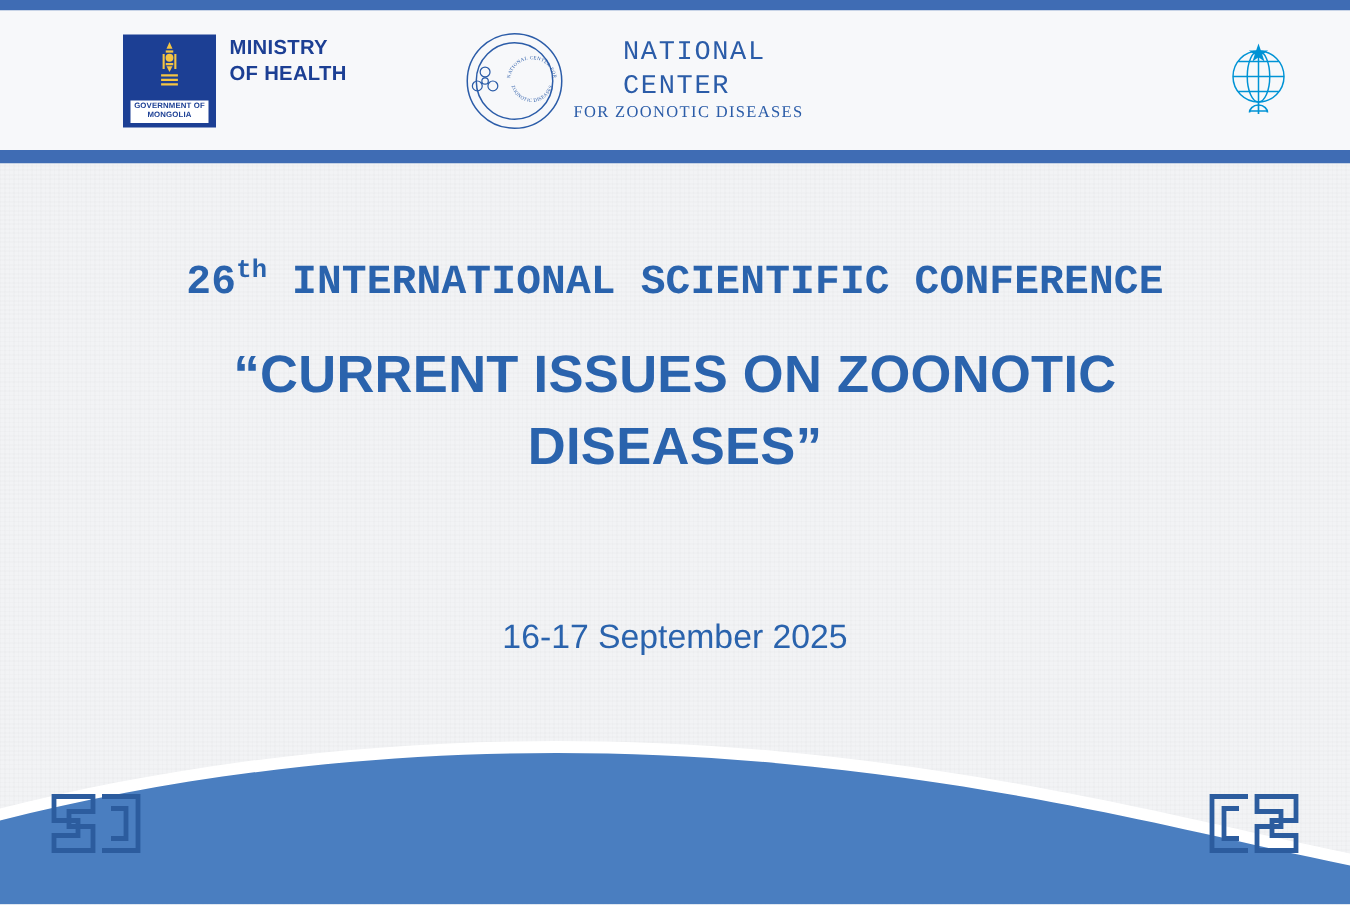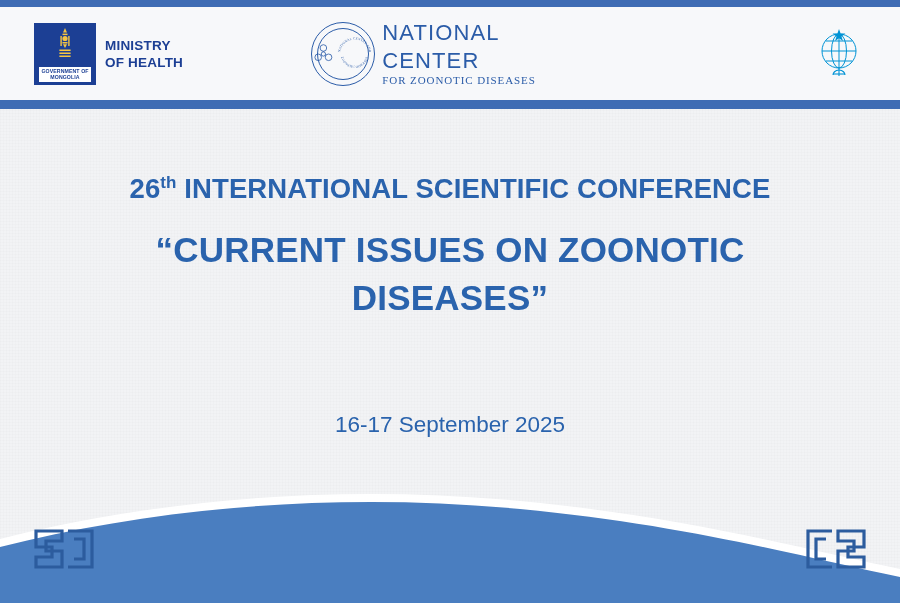--- a/index.html
+++ b/index.html
@@ -48,21 +48,21 @@
   .logo-slot {
     display: flex;
     align-items: center;
     justify-content: center;
   }
   .logo-moh { width: 300px; padding-left: 34px; justify-content: flex-start; }
   .logo-ncz { width: 300px; }
   .logo-who { width: 300px; justify-content: flex-end; padding-right: 34px; }
 
   
-  .moh-wrap { display: flex; align-items: center; gap: 9px; }
+  .moh-wrap { display: flex; align-items: flex-start; gap: 9px; margin-left: 48px; }
   .moh-emblem {
     width: 62px; height: 62px;
     background: #1c3f94;
     position: relative;
     display: flex;
     flex-direction: column;
     align-items: center;
     justify-content: flex-start;
     padding-top: 4px;
     box-sizing: border-box;
@@ -118,23 +118,24 @@
   .ncz-ring-text {
     position: absolute;
     left: 0; top: 0; width: 62px; height: 62px;
     z-index: 3;
   }
   .ncz-title {
     color: #2b5ca8;
     line-height: 1.25;
   }
   .ncz-title .l1 {
-    font-size: 22px;
+    font-size: 18px;
     letter-spacing: 1.1px;
-    font-family: Liberation Sans, sans-serif;
+    font-family: Liberation Mono, monospace;
+    margin-left: 33px;
   }
   .ncz-title .l2 {
     font-size: 11px;
     letter-spacing: .9px;
     font-family: "Liberation Serif", serif;
   }
 
   
   .who-wrap { display: flex; align-items: center; gap: 8px; }
   .who-emblem { width: 54px; height: 54px; }
@@ -168,20 +169,21 @@
     left: 0; top: 63px;
     width: 900px;
     text-align: center;
   }
   .conf-line {
     color: #2a63ad;
     font-size: 27.5px;
     font-weight: bold;
     letter-spacing: .1px;
     line-height: 34px;
+    font-family: Liberation Mono, monospace;
   }
   .conf-line .ord {
     font-size: 17px;
     vertical-align: super;
     line-height: 0;
   }
   .conf-theme {
     margin-top: 20px;
     color: #2a63ad;
     font-size: 35px;

